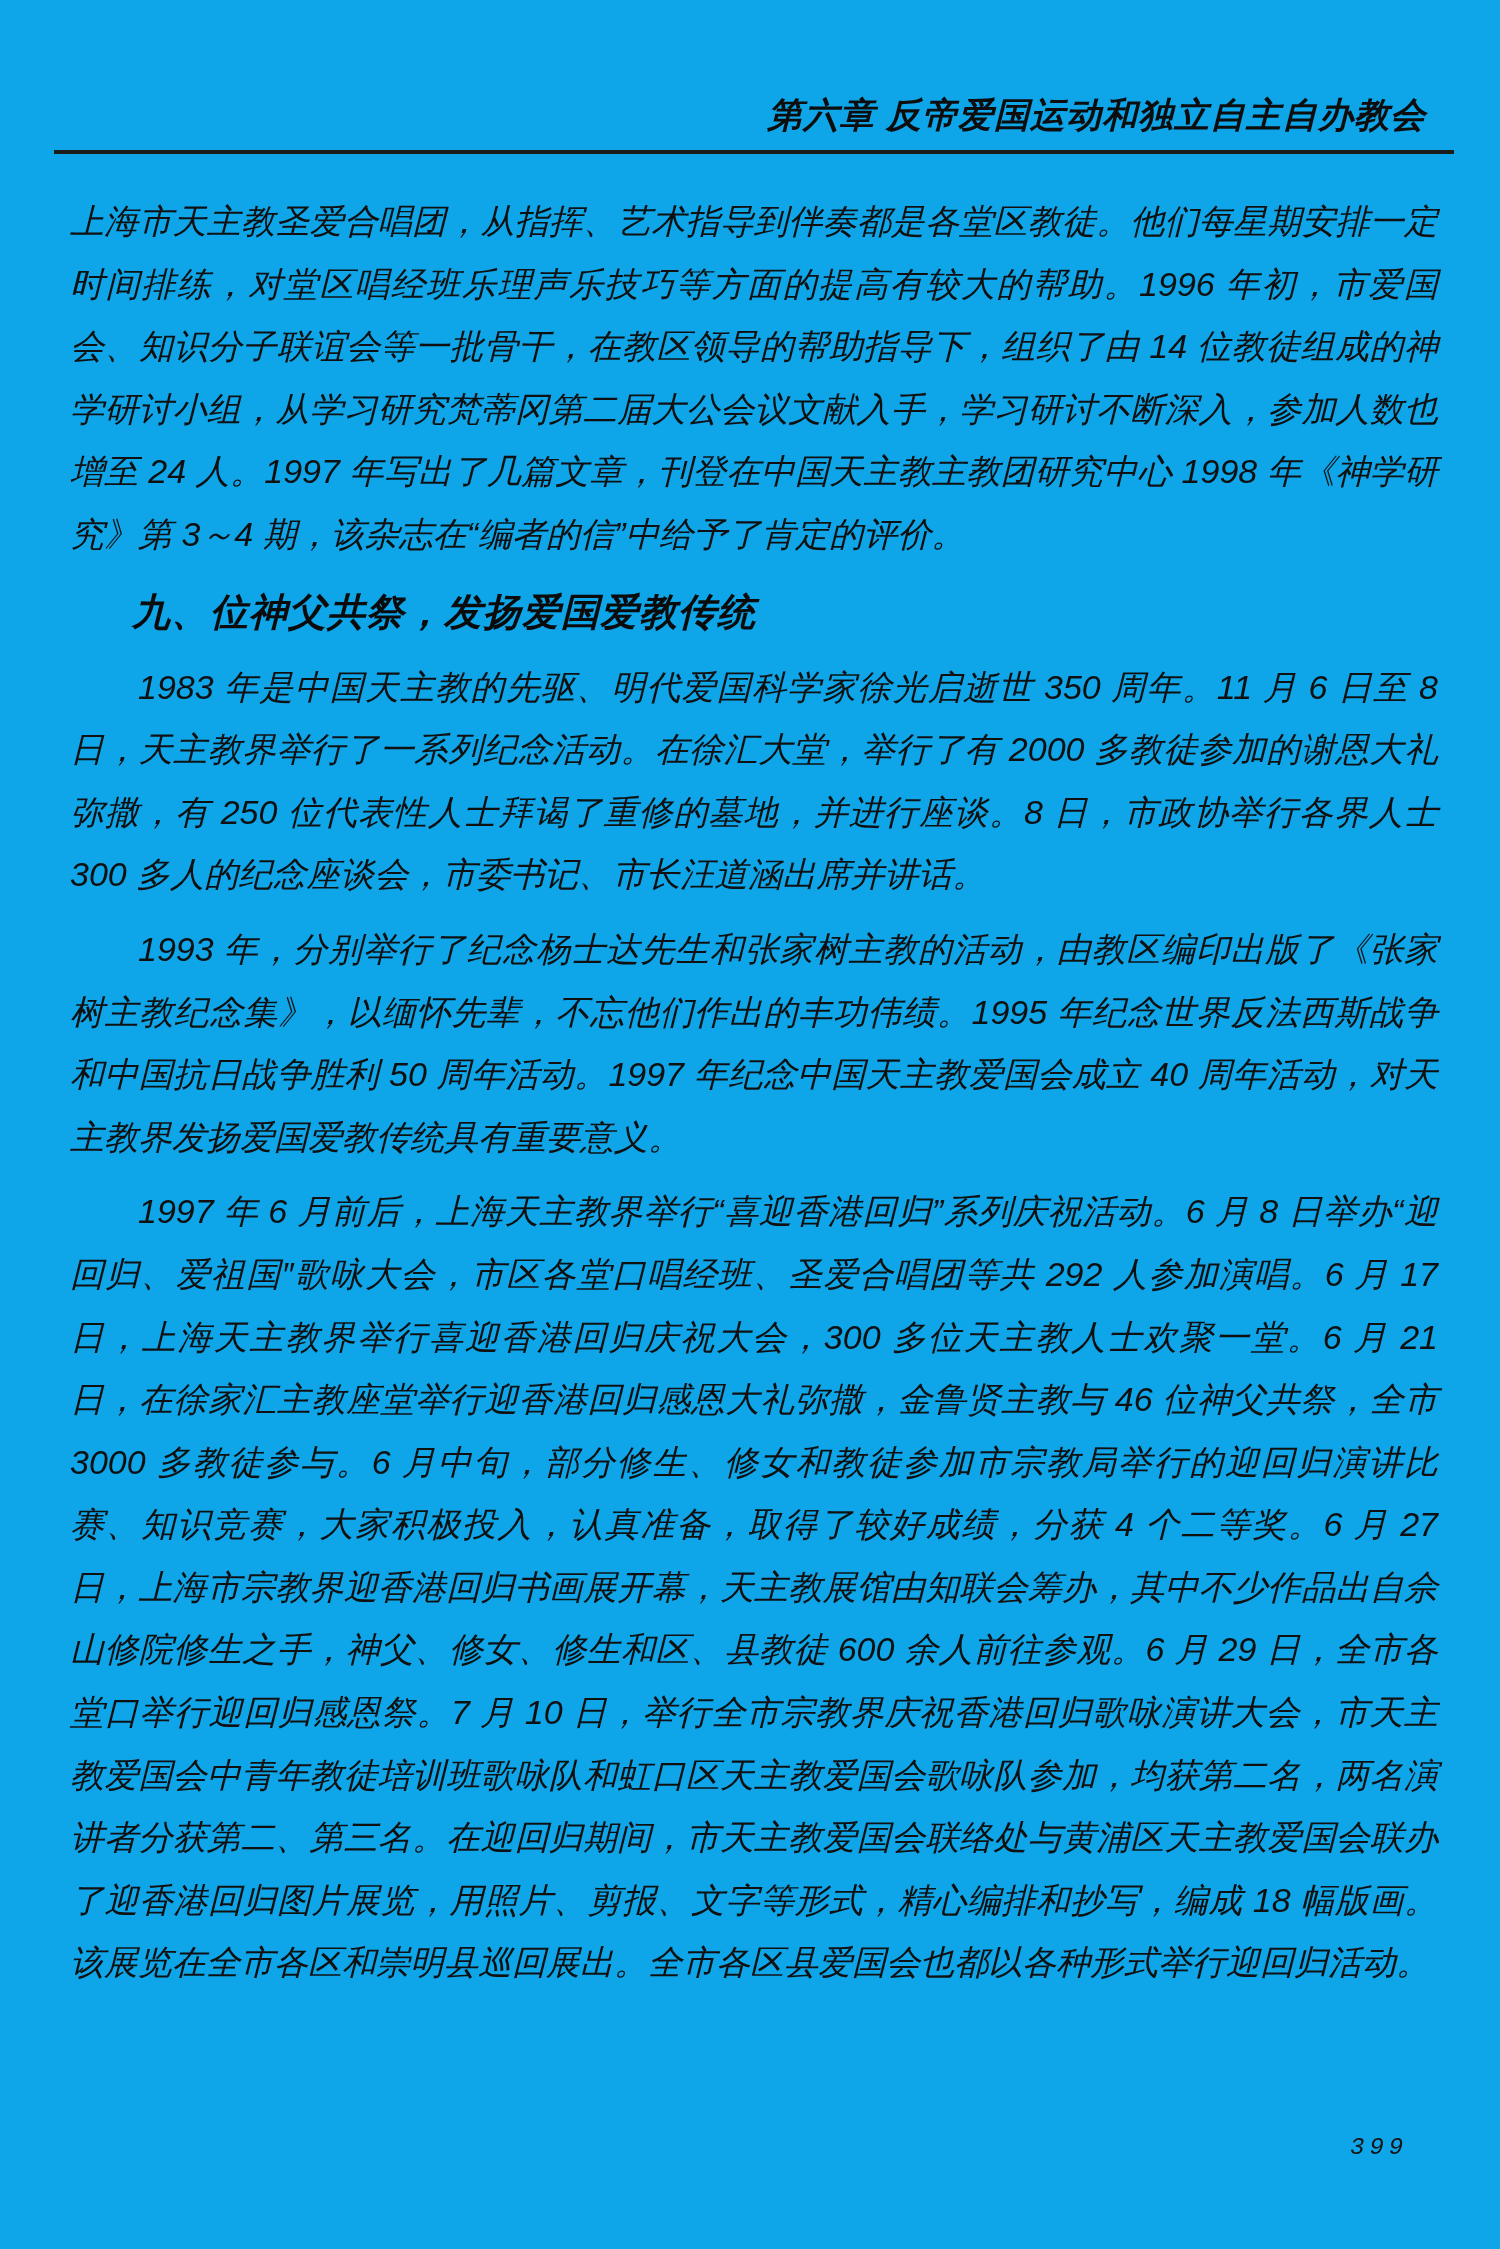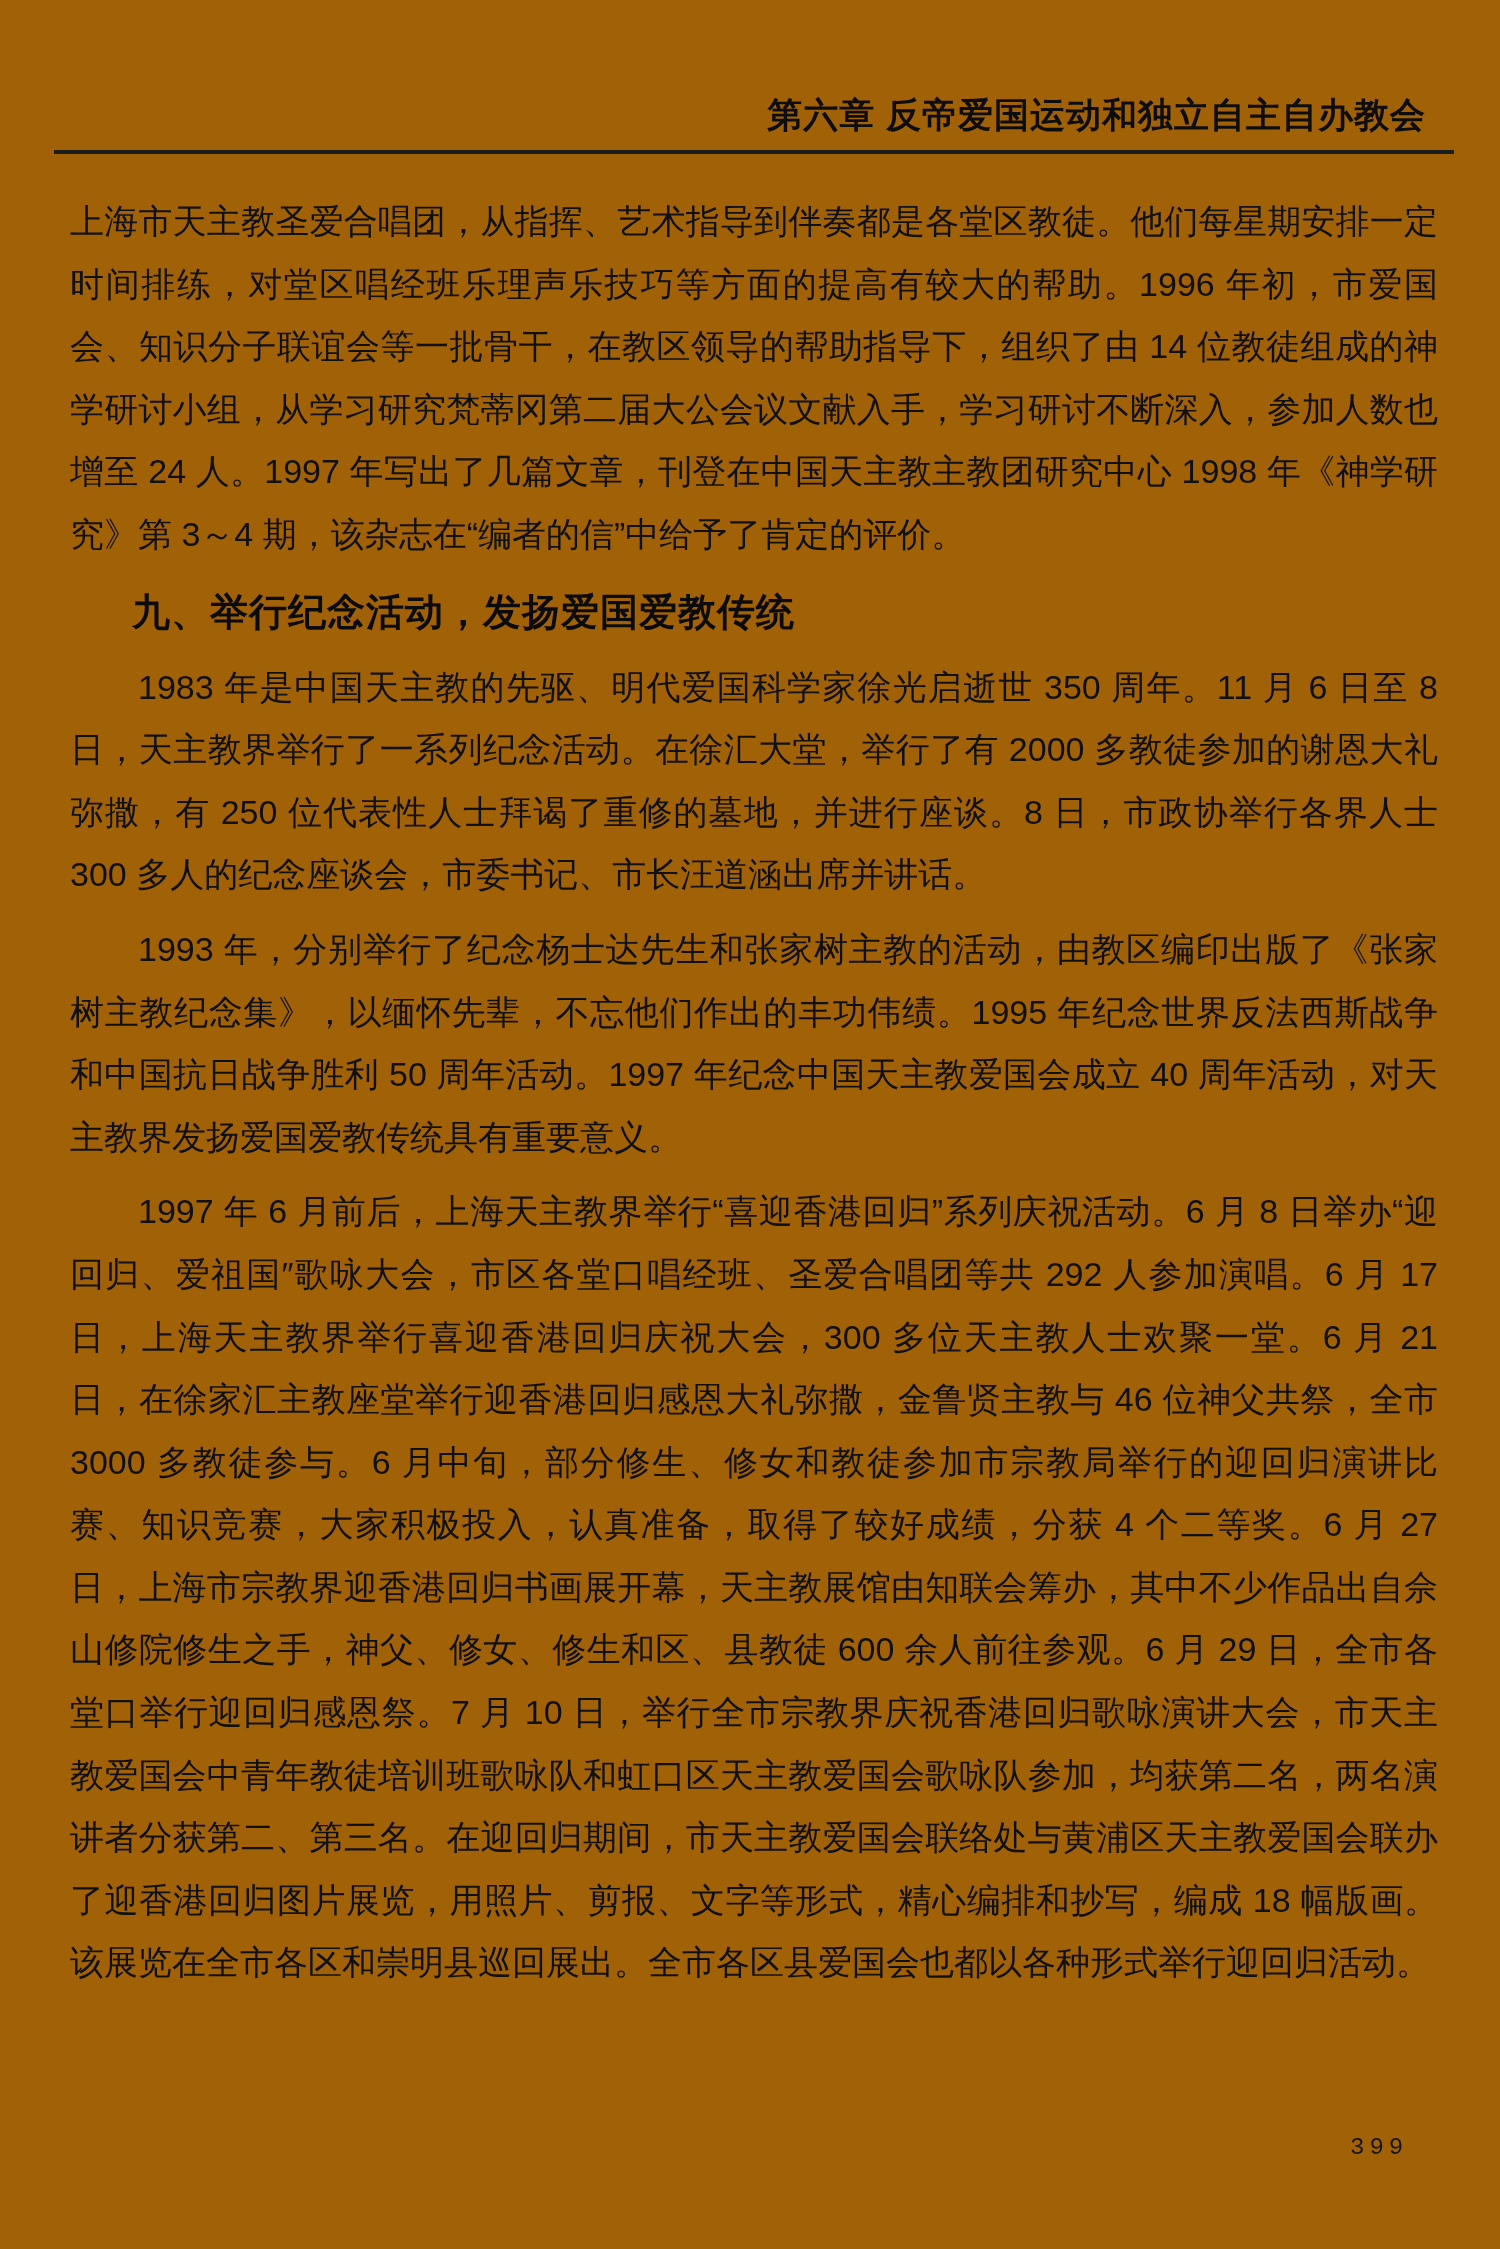--- a/index.html
+++ b/index.html
@@ -9,23 +9,24 @@
   body {
     width: 1500px;
     height: 2249px;
     background: #e9e9e7;
     font-family: "Liberation Sans", sans-serif;
   }
   .page {
     position: relative;
     width: 1500px;
     height: 2249px;
-    background: #a16207;
+    background: #0ea5e9;
     color: #111;
     overflow: hidden;
+    font-style: italic;
   }
   .running-header {
     position: absolute;
     top: 92px;
     left: 60px;
     right: 74px;
     text-align: right;
     font-weight: 700;
     font-size: 35px;
     letter-spacing: 1px;
@@ -80,21 +81,21 @@
 <div class="page">
 
   <div class="running-header">第六章 反帝爱国运动和独立自主自办教会</div>
 
   <div class="header-rule"></div>
 
   <div class="content">
 
     <p>上海市天主教圣爱合唱团，从指挥、艺术指导到伴奏都是各堂区教徒。他们每星期安排一定时间排练，对堂区唱经班乐理声乐技巧等方面的提高有较大的帮助。1996 年初，市爱国会、知识分子联谊会等一批骨干，在教区领导的帮助指导下，组织了由 14 位教徒组成的神学研讨小组，从学习研究梵蒂冈第二届大公会议文献入手，学习研讨不断深入，参加人数也增至 24 人。1997 年写出了几篇文章，刊登在中国天主教主教团研究中心 1998 年《神学研究》第 3～4 期，该杂志在“编者的信”中给予了肯定的评价。</p>
 
-    <h2 class="section-heading">九、举行纪念活动，发扬爱国爱教传统</h2>
+    <h2 class="section-heading">九、位神父共祭，发扬爱国爱教传统</h2>
 
     <p class="para-indent">1983 年是中国天主教的先驱、明代爱国科学家徐光启逝世 350 周年。11 月 6 日至 8 日，天主教界举行了一系列纪念活动。在徐汇大堂，举行了有 2000 多教徒参加的谢恩大礼弥撒，有 250 位代表性人士拜谒了重修的墓地，并进行座谈。8 日，市政协举行各界人士 300 多人的纪念座谈会，市委书记、市长汪道涵出席并讲话。</p>
 
 
     <p class="para-indent">1993 年，分别举行了纪念杨士达先生和张家树主教的活动，由教区编印出版了《张家树主教纪念集》，以缅怀先辈，不忘他们作出的丰功伟绩。1995 年纪念世界反法西斯战争和中国抗日战争胜利 50 周年活动。1997 年纪念中国天主教爱国会成立 40 周年活动，对天主教界发扬爱国爱教传统具有重要意义。</p>
 
     <p class="para-indent">1997 年 6 月前后，上海天主教界举行“喜迎香港回归”系列庆祝活动。6 月 8 日举办“迎回归、爱祖国″歌咏大会，市区各堂口唱经班、圣爱合唱团等共 292 人参加演唱。6 月 17 日，上海天主教界举行喜迎香港回归庆祝大会，300 多位天主教人士欢聚一堂。6 月 21 日，在徐家汇主教座堂举行迎香港回归感恩大礼弥撒，金鲁贤主教与 46 位神父共祭，全市 3000 多教徒参与。6 月中旬，部分修生、修女和教徒参加市宗教局举行的迎回归演讲比赛、知识竞赛，大家积极投入，认真准备，取得了较好成绩，分获 4 个二等奖。6 月 27 日，上海市宗教界迎香港回归书画展开幕，天主教展馆由知联会筹办，其中不少作品出自佘山修院修生之手，神父、修女、修生和区、县教徒 600 余人前往参观。6 月 29 日，全市各堂口举行迎回归感恩祭。7 月 10 日，举行全市宗教界庆祝香港回归歌咏演讲大会，市天主教爱国会中青年教徒培训班歌咏队和虹口区天主教爱国会歌咏队参加，均获第二名，两名演讲者分获第二、第三名。在迎回归期间，市天主教爱国会联络处与黄浦区天主教爱国会联办了迎香港回归图片展览，用照片、剪报、文字等形式，精心编排和抄写，编成 18 幅版画。该展览在全市各区和崇明县巡回展出。全市各区县爱国会也都以各种形式举行迎回归活动。</p>
 
   </div>
 

